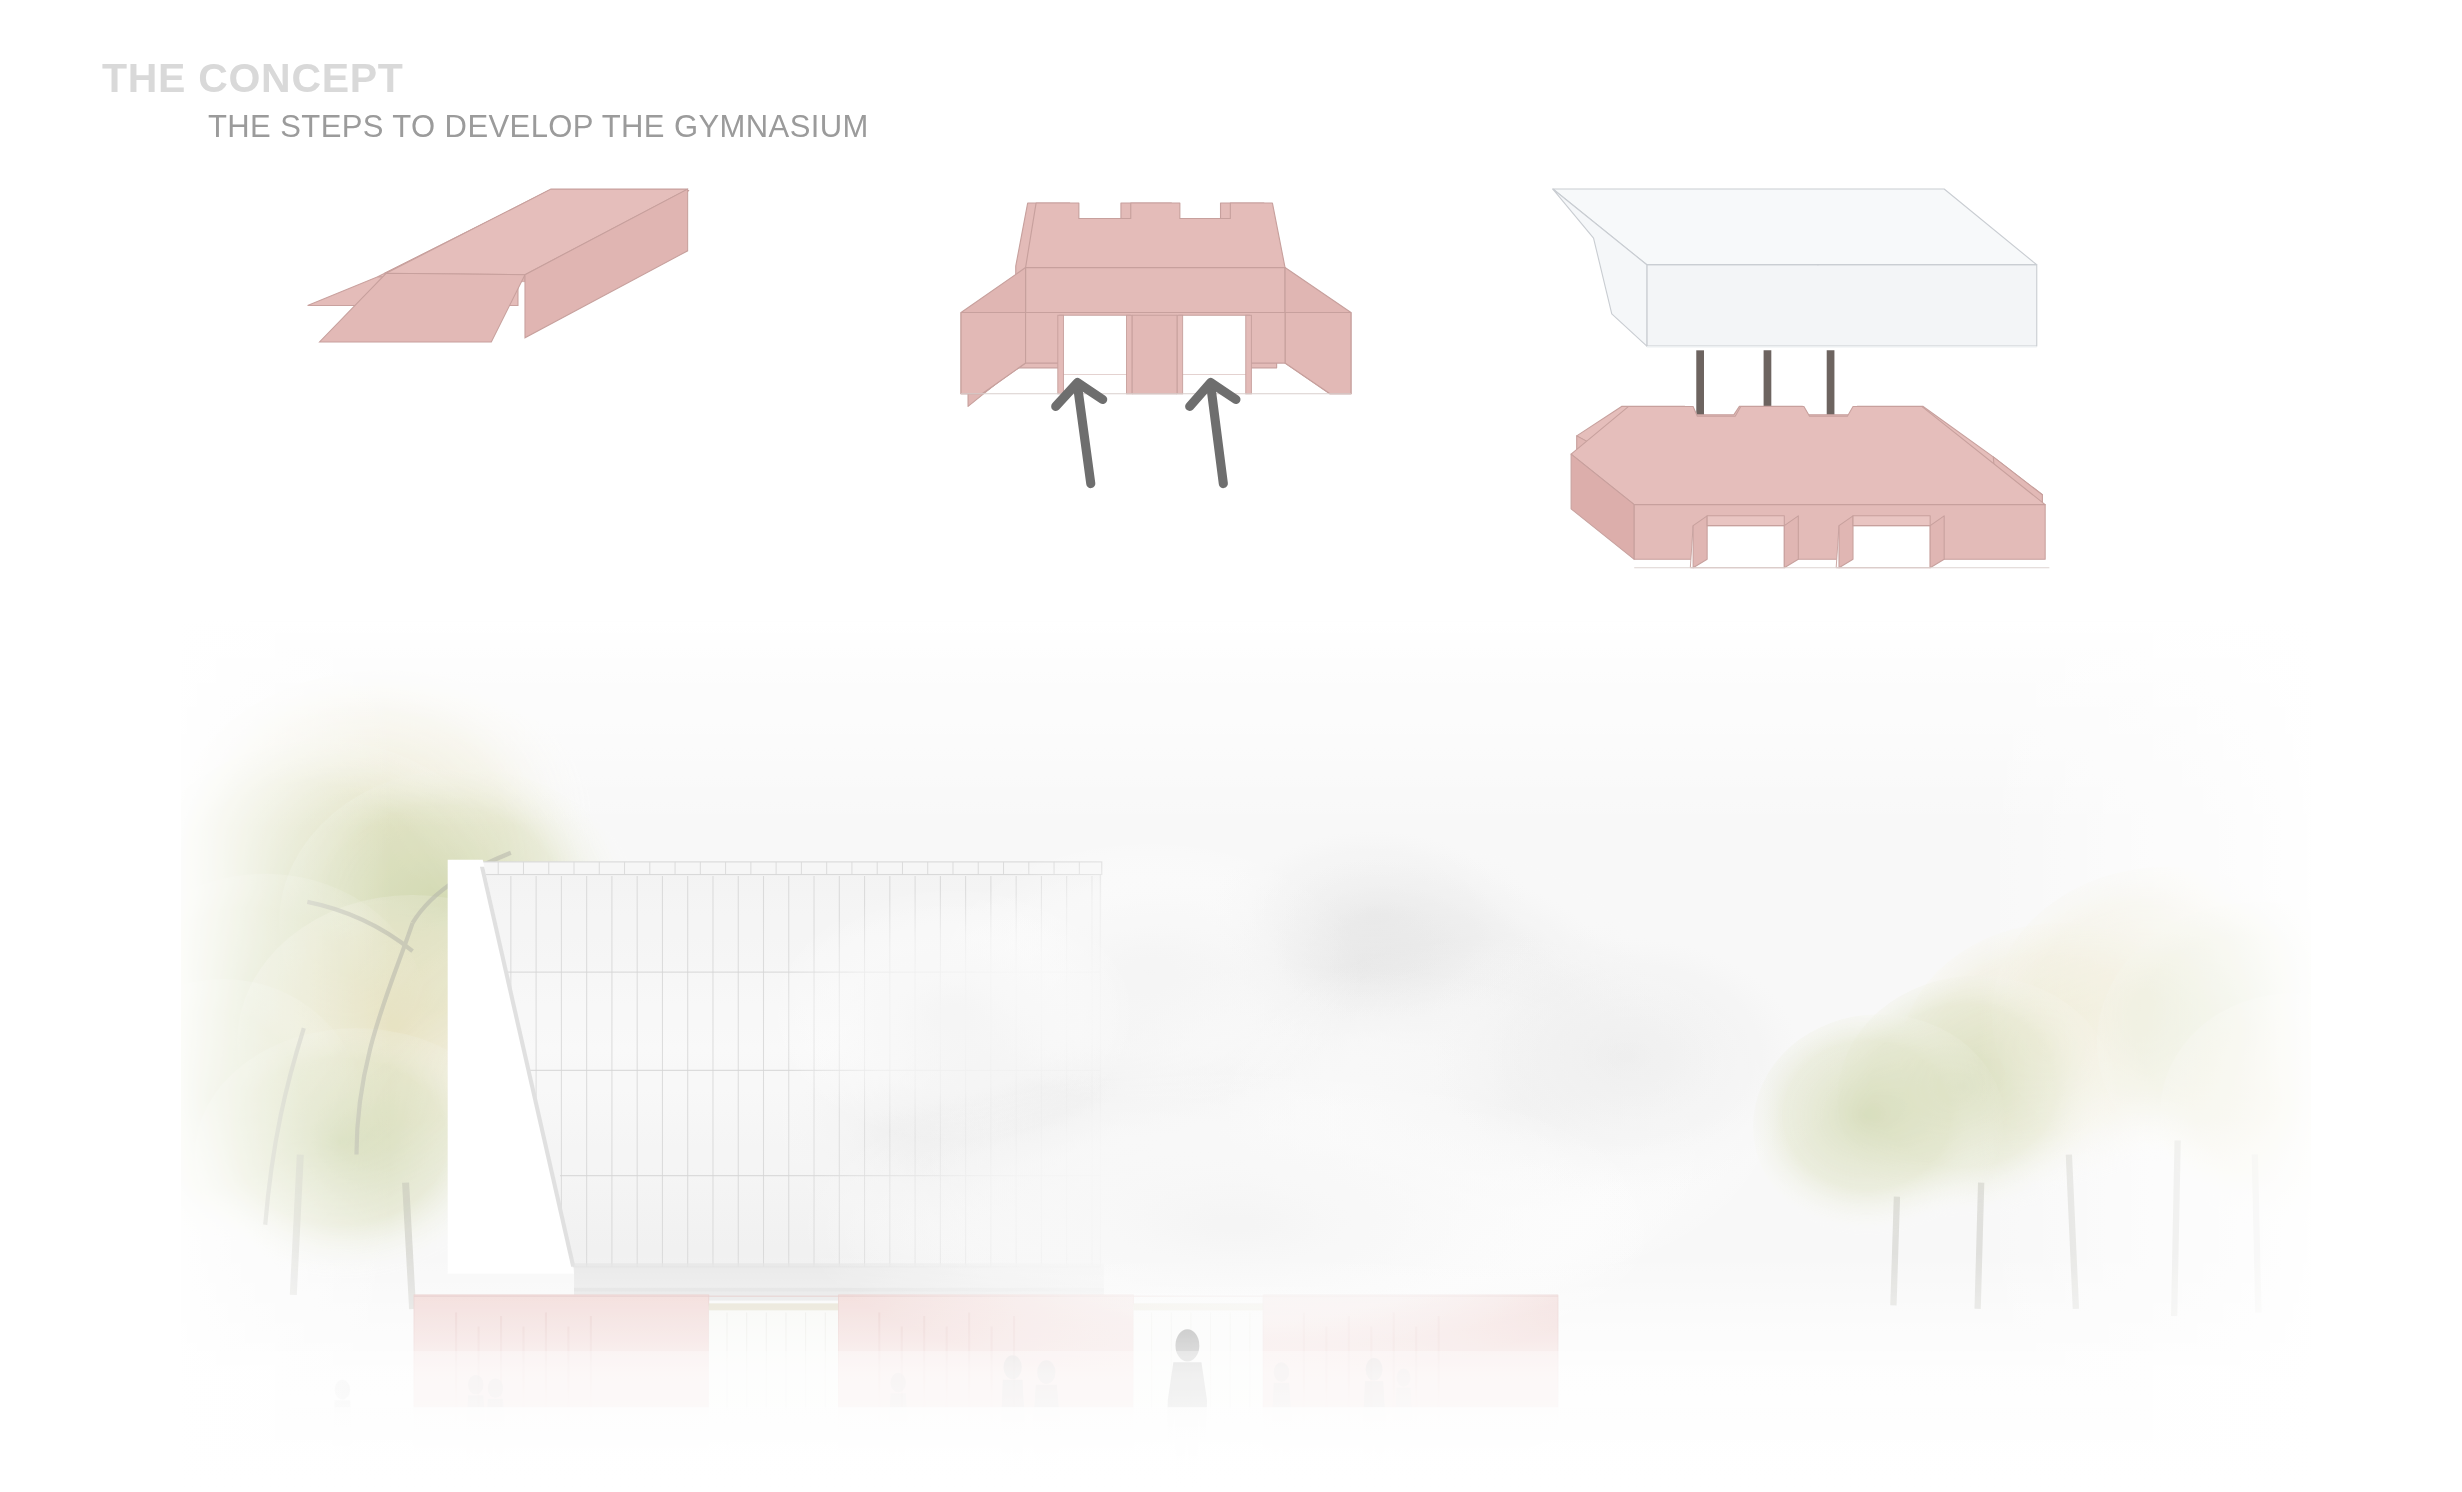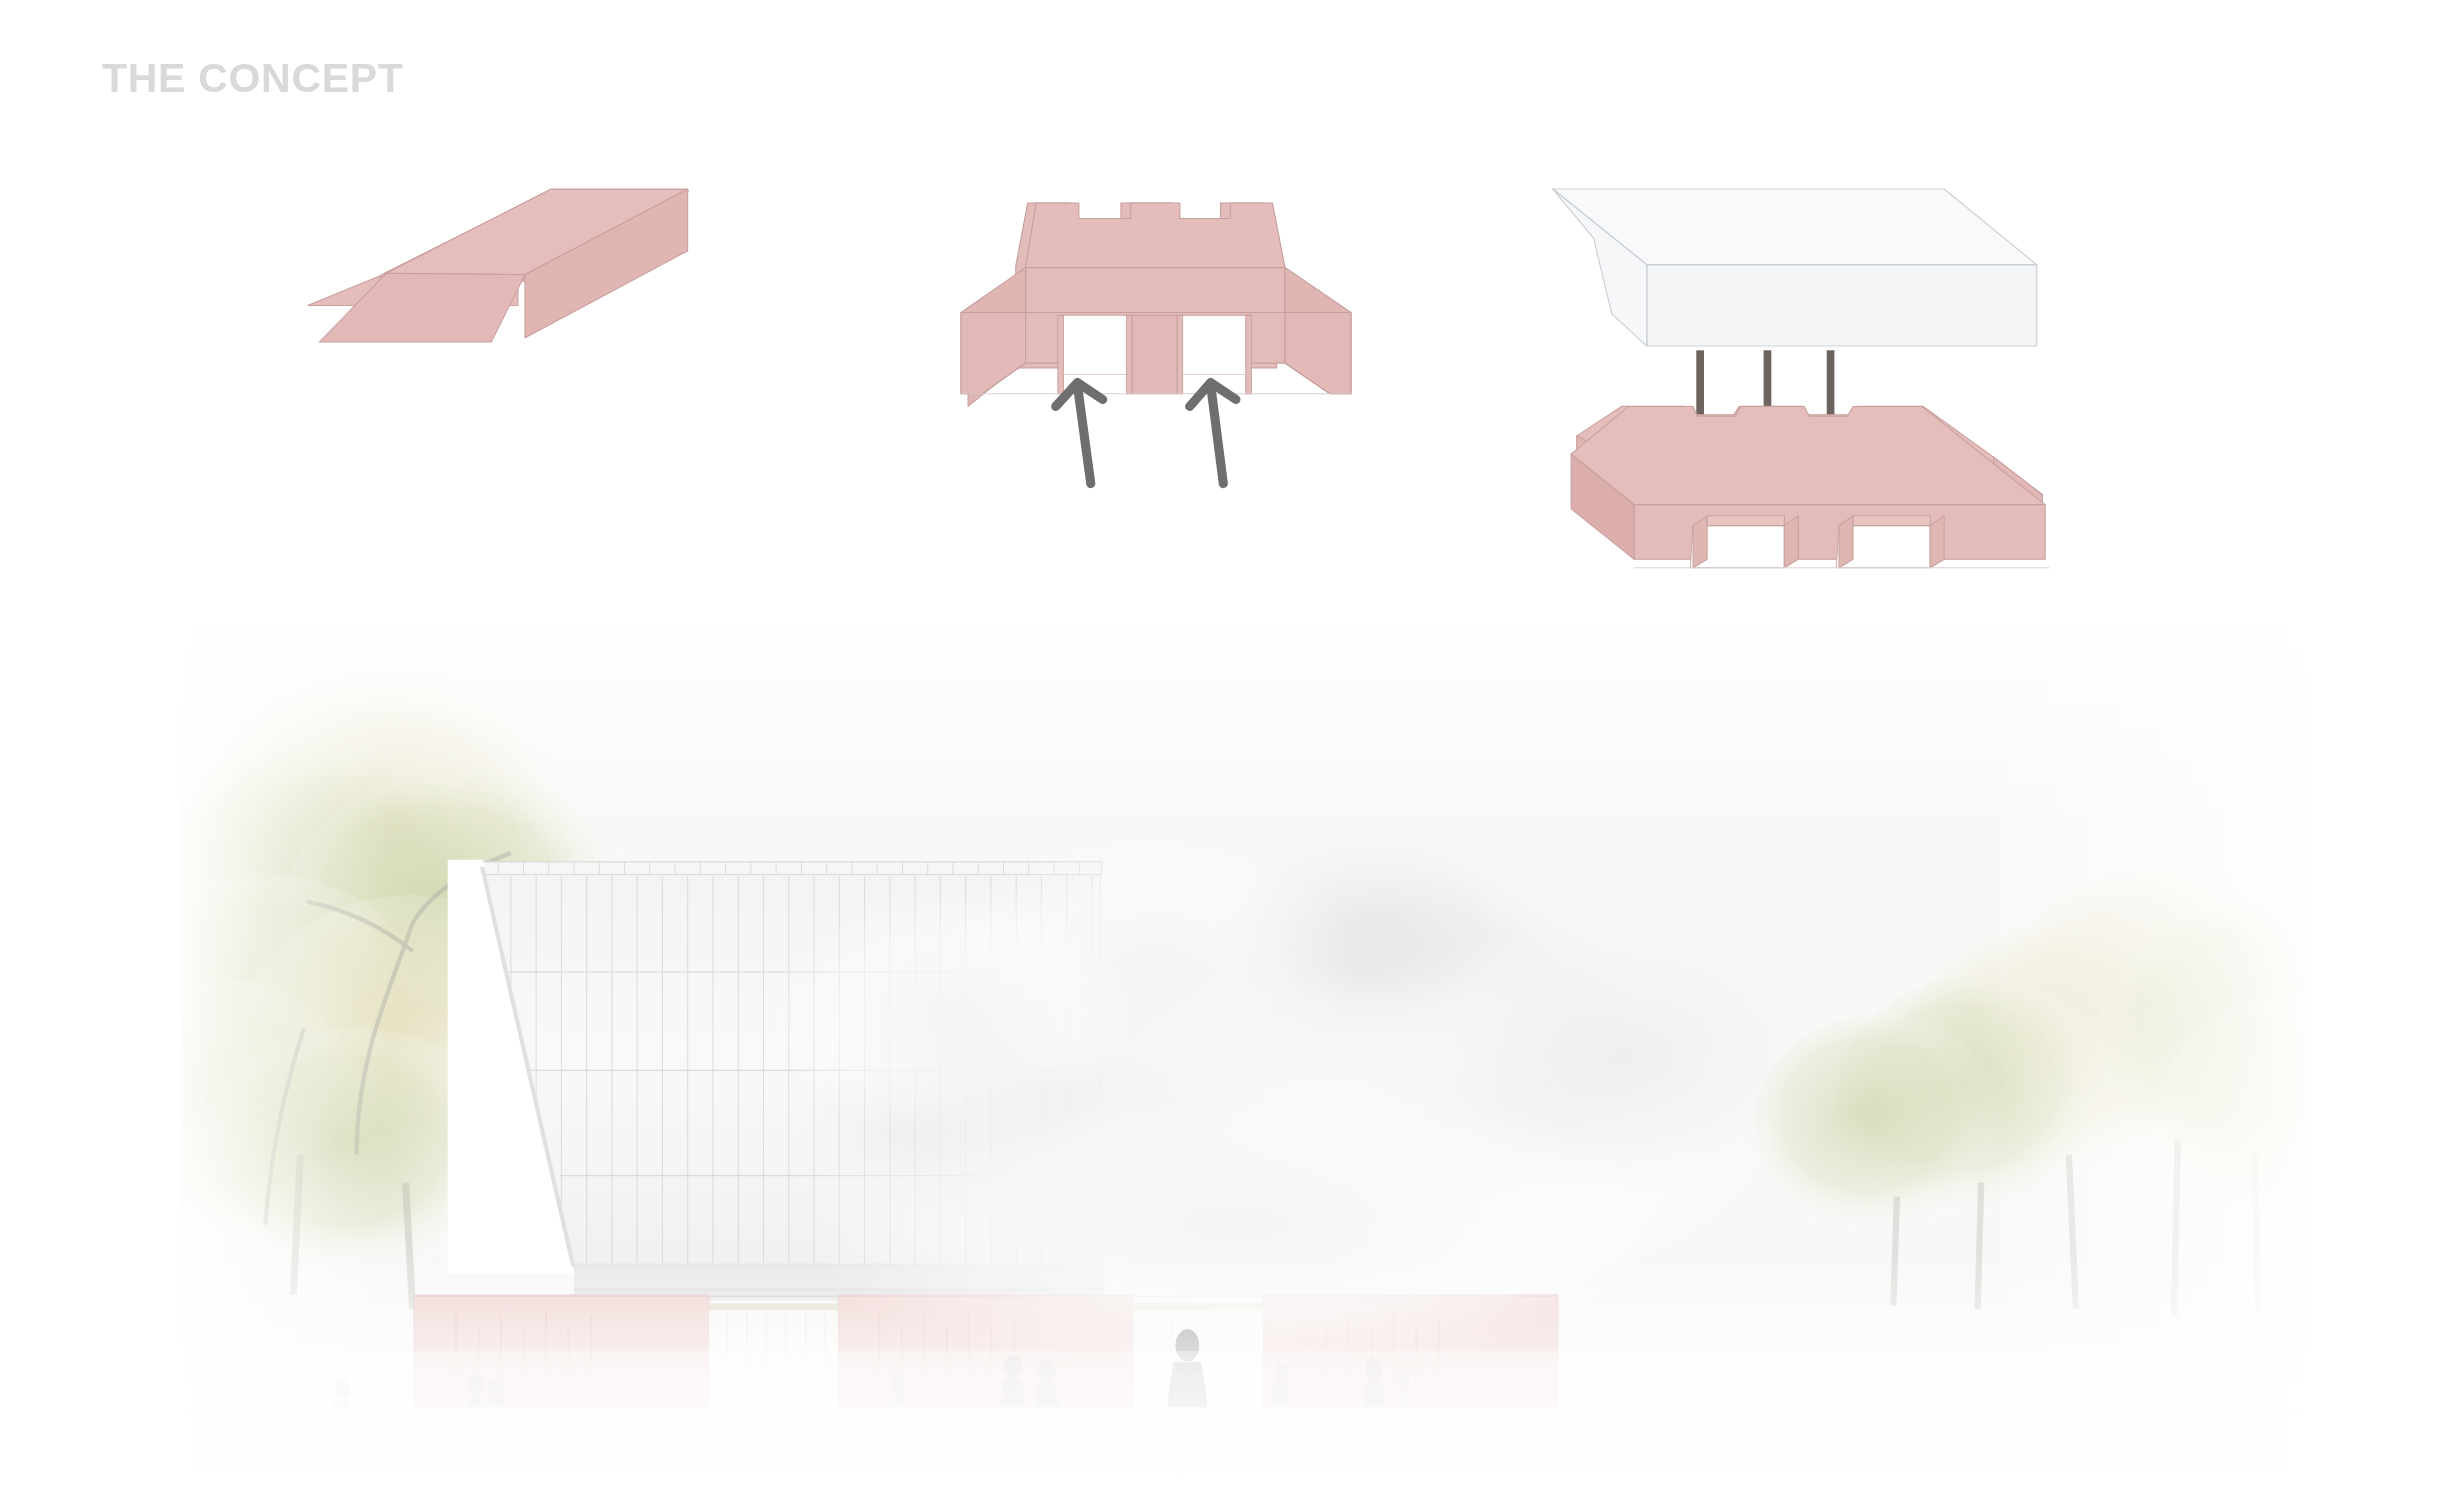--- a/index.html
+++ b/index.html
@@ -36,20 +36,21 @@
   #render-svg{position:absolute;left:0;top:0;}
 
   
   .nosel{-webkit-user-select:none;user-select:none;}
 </style>
 </head>
 <body class="nosel">
 
 <div id="title-block">
   <div id="board-title">THE CONCEPT</div>
+  <div id="board-subtitle">THE STEPS TO DEVELOP THE GYMNASIUM</div>
 </div>
 
 <div id="diagram-strip">
 
   <div class="diagram-step" id="step-1">
     <svg class="step-svg" width="596" height="477" viewBox="0 0 850 680">
 
       <polygon points="100,145 350,25 540,25 300,150" fill="none"></polygon>
       <polygon points="110,150 345,28 545,28 300,152" fill="none"></polygon>
 

